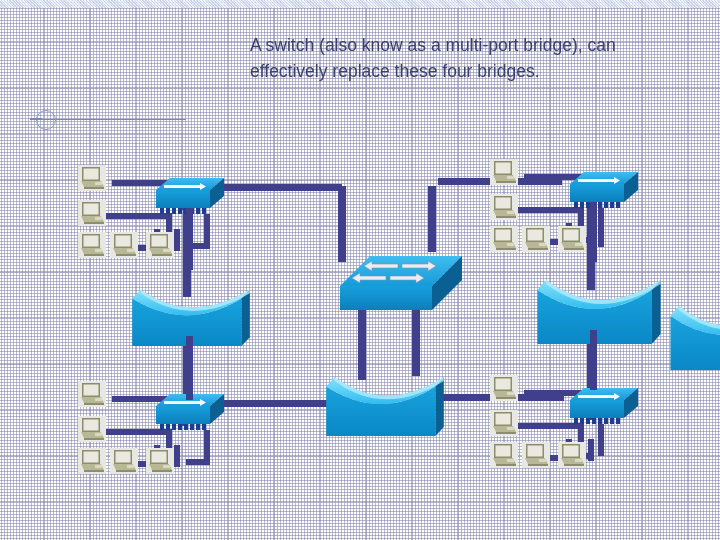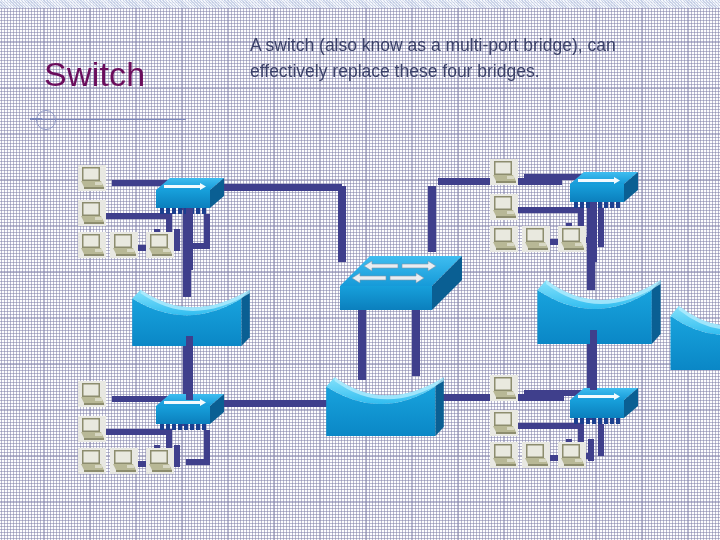--- a/index.html
+++ b/index.html
@@ -54,21 +54,20 @@
   }
   #canvas{position:absolute;left:0;top:0;width:720px;height:540px;}
 </style>
 </head>
 <body>
 
 <div id="slide">
 
   <div id="topband"></div>
 
-  <div id="title">Switch</div>
   <div id="titlerule"></div>
   <div id="titleknob"></div>
   <div id="titleknobbar"></div>
 
   <div id="body">A switch (also know as a multi-port bridge), can effectively replace these four bridges.</div>
 
   <svg id="canvas" viewBox="0 0 720 540">
     <defs>
       <linearGradient id="gSwTop" x1="0" y1="0" x2="0" y2="1">
         <stop offset="0%" stop-color="#3fbdf0"></stop>

